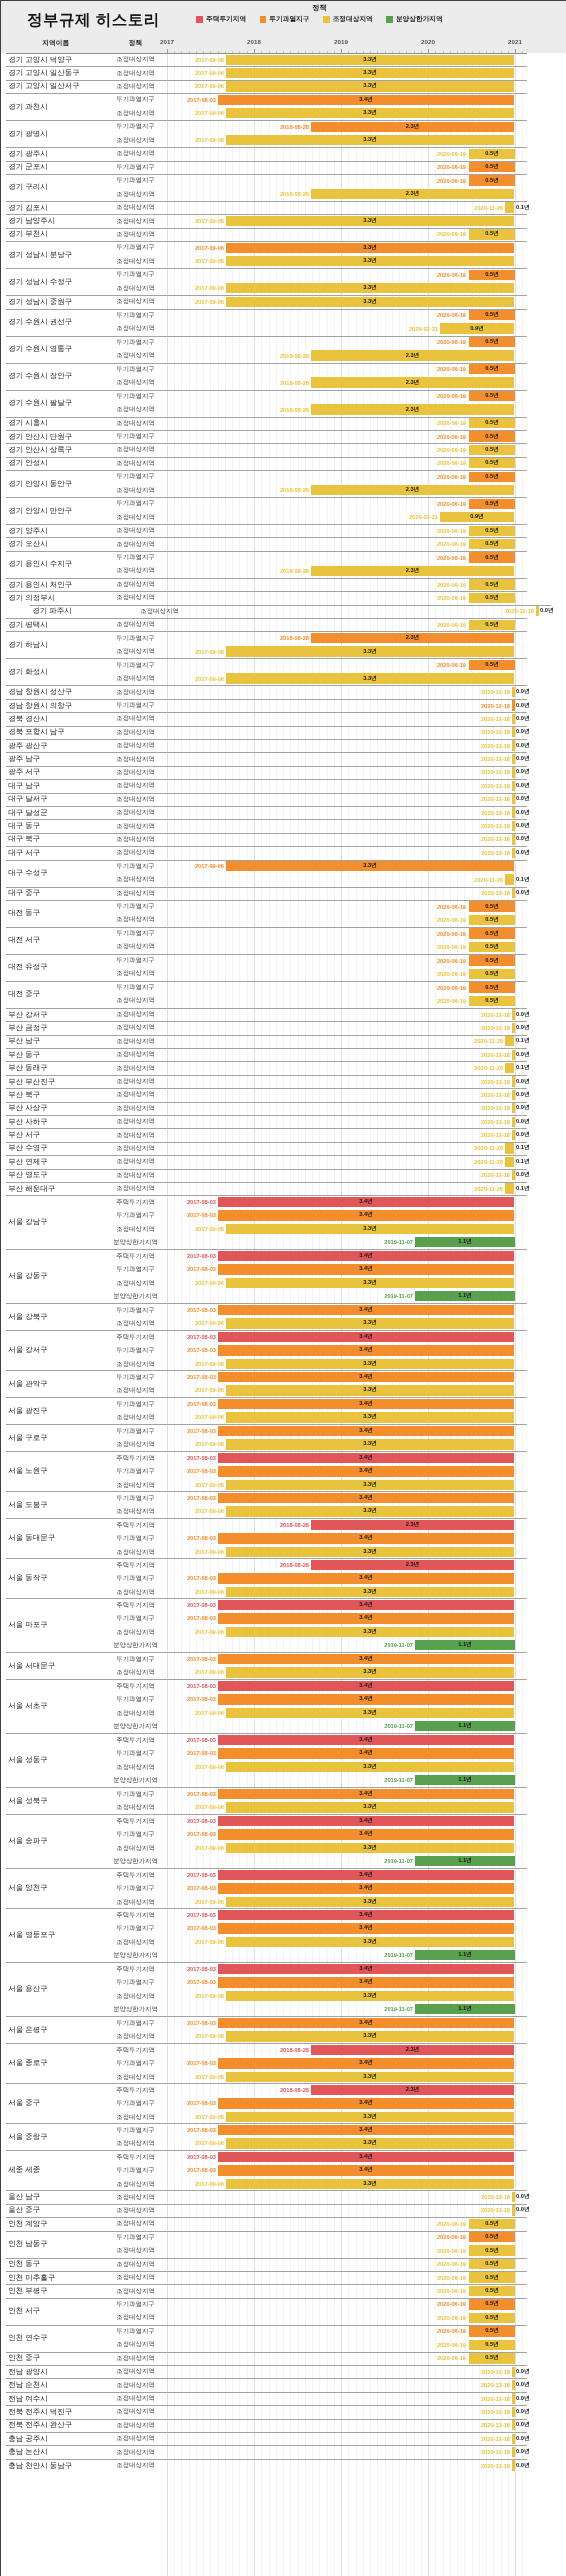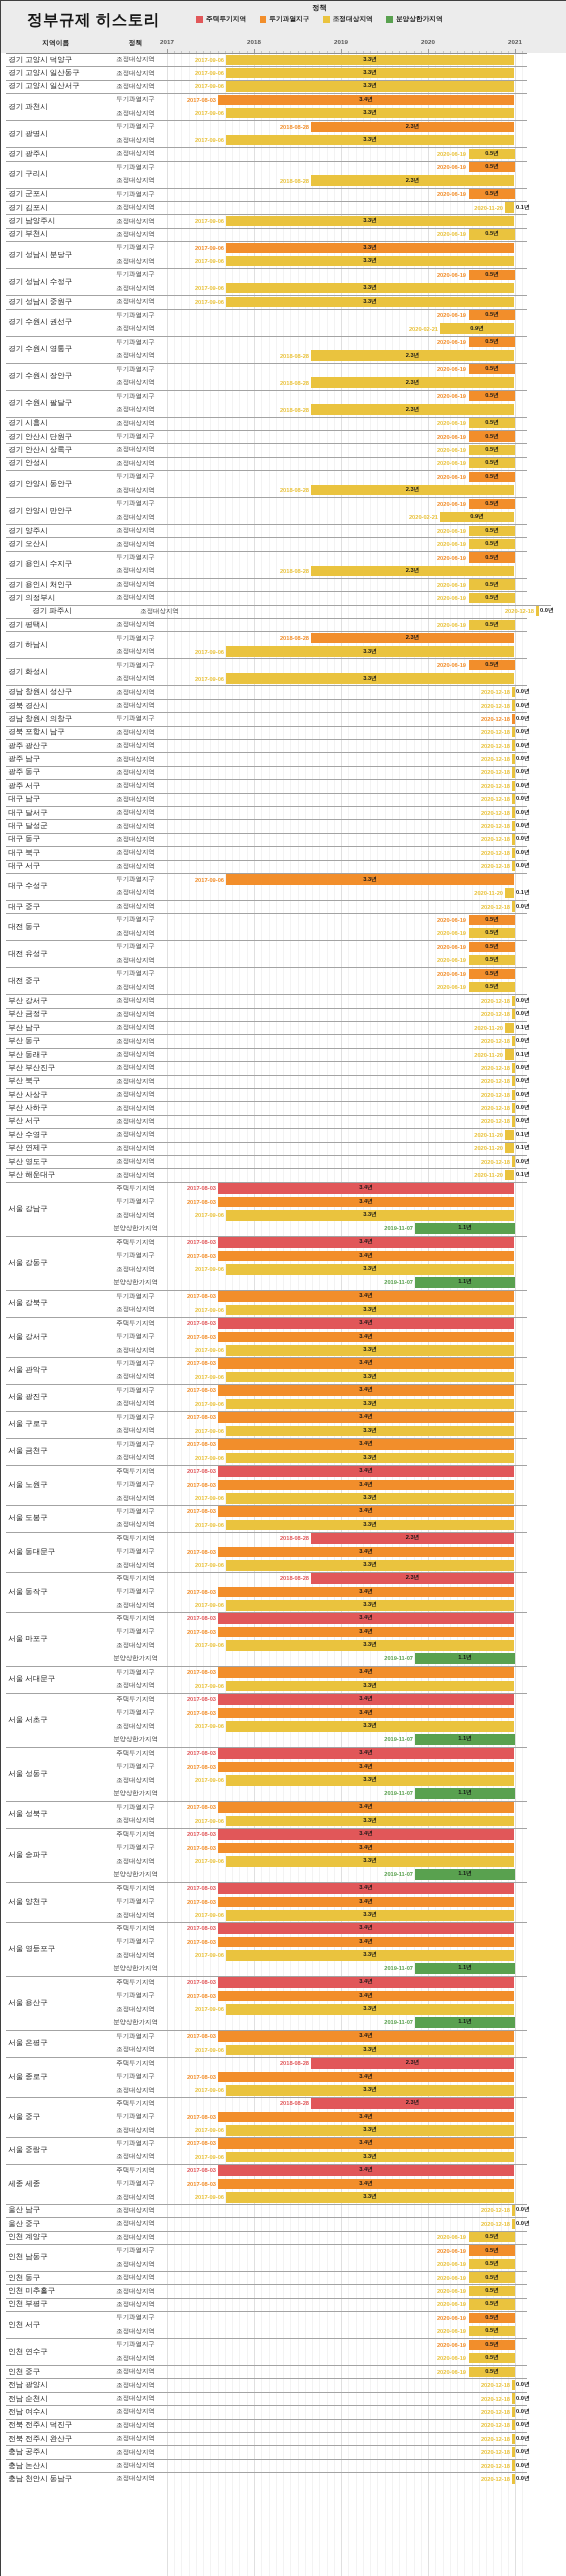--- a/index.html
+++ b/index.html
@@ -237,48 +237,48 @@
       <div class="region" style="height: 13.4px;">
         <div class="region-sep"></div>
         <div class="region-label">경기 광주시</div>
         <div class="prow" style="top: 0px;">
           <div class="policy-label">조정대상지역</div>
           <div class="bar" style="left: 469px; width: 46px; background: rgb(234, 195, 62);"></div>
           <div class="bar-date" style="left: 391px; padding-right: 2.6px; color: rgb(234, 195, 62);">2020-06-19</div>
           <div class="bar-dur" style="left: 469px; width: 46px;">0.5년</div>
         </div>
       </div>
+      <div class="region" style="height: 13.4px;">
+        <div class="region-sep"></div>
+        <div class="region-label">경기 군포시</div>
+        <div class="prow" style="top: 0px;">
+          <div class="policy-label">투기과열지구</div>
+          <div class="bar" style="left: 469px; width: 46px; background: rgb(242, 142, 43);"></div>
+          <div class="bar-date" style="left: 391px; padding-right: 2.6px; color: rgb(242, 142, 43);">2020-06-19</div>
+          <div class="bar-dur" style="left: 469px; width: 46px;">0.5년</div>
+        </div>
+      </div>
       <div class="region" style="height: 27px;">
         <div class="region-sep"></div>
         <div class="region-label">경기 구리시</div>
         <div class="prow" style="top: 0px;">
           <div class="policy-label">투기과열지구</div>
           <div class="bar" style="left: 469px; width: 46px; background: rgb(242, 142, 43);"></div>
           <div class="bar-date" style="left: 391px; padding-right: 2.6px; color: rgb(242, 142, 43);">2020-06-19</div>
           <div class="bar-dur" style="left: 469px; width: 46px;">0.5년</div>
         </div>
         <div class="prow" style="top: 13.4px;">
           <div class="policy-label">조정대상지역</div>
           <div class="bar" style="left: 311px; width: 203px; background: rgb(234, 195, 62);"></div>
           <div class="bar-date" style="left: 234px; padding-right: 2.6px; color: rgb(234, 195, 62);">2018-08-28</div>
           <div class="bar-dur" style="left: 311px; width: 203px;">2.3년</div>
         </div>
       </div>
       <div class="region" style="height: 13.4px;">
         <div class="region-sep"></div>
-        <div class="region-label">경기 군포시</div>
-        <div class="prow" style="top: 0px;">
-          <div class="policy-label">투기과열지구</div>
-          <div class="bar" style="left: 469px; width: 46px; background: rgb(242, 142, 43);"></div>
-          <div class="bar-date" style="left: 391px; padding-right: 2.6px; color: rgb(242, 142, 43);">2020-06-19</div>
-          <div class="bar-dur" style="left: 469px; width: 46px;">0.5년</div>
-        </div>
-      </div>
-      <div class="region" style="height: 13.4px;">
-        <div class="region-sep"></div>
         <div class="region-label">경기 김포시</div>
         <div class="prow" style="top: 0px;">
           <div class="policy-label">조정대상지역</div>
           <div class="bar" style="left: 505px; width: 9.4px; background: rgb(234, 195, 62);"></div>
           <div class="bar-date" style="left: 428px; padding-right: 2.6px; color: rgb(234, 195, 62);">2020-11-20</div>
           <div class="bar-dur" style="left: 516px;">0.1년</div>
         </div>
       </div>
       <div class="region" style="height: 13.4px;">
         <div class="region-sep"></div>
@@ -591,40 +591,40 @@
         <div class="region-label">경남 창원시 성산구</div>
         <div class="prow" style="top: 0px;">
           <div class="policy-label">조정대상지역</div>
           <div class="bar" style="left: 512px; width: 2.6px; background: rgb(234, 195, 62);"></div>
           <div class="bar-date" style="left: 435px; padding-right: 2.6px; color: rgb(234, 195, 62);">2020-12-18</div>
           <div class="bar-dur" style="left: 516px;">0.0년</div>
         </div>
       </div>
       <div class="region" style="height: 13.4px;">
         <div class="region-sep"></div>
-        <div class="region-label">경북 경산시</div>
-        <div class="prow" style="top: 0px;">
-          <div class="policy-label">조정대상지역</div>
-          <div class="bar" style="left: 512px; width: 2.6px; background: rgb(234, 195, 62);"></div>
-          <div class="bar-date" style="left: 435px; padding-right: 2.6px; color: rgb(234, 195, 62);">2020-12-18</div>
-          <div class="bar-dur" style="left: 516px;">0.0년</div>
-        </div>
-      </div>
-      <div class="region" style="height: 13.4px;">
-        <div class="region-sep"></div>
         <div class="region-label">경남 창원시 의창구</div>
         <div class="prow" style="top: 0px;">
           <div class="policy-label">투기과열지구</div>
           <div class="bar" style="left: 512px; width: 2.6px; background: rgb(242, 142, 43);"></div>
           <div class="bar-date" style="left: 435px; padding-right: 2.6px; color: rgb(242, 142, 43);">2020-12-18</div>
           <div class="bar-dur" style="left: 516px;">0.0년</div>
         </div>
       </div>
       <div class="region" style="height: 13.4px;">
         <div class="region-sep"></div>
+        <div class="region-label">경북 경산시</div>
+        <div class="prow" style="top: 0px;">
+          <div class="policy-label">조정대상지역</div>
+          <div class="bar" style="left: 512px; width: 2.6px; background: rgb(234, 195, 62);"></div>
+          <div class="bar-date" style="left: 435px; padding-right: 2.6px; color: rgb(234, 195, 62);">2020-12-18</div>
+          <div class="bar-dur" style="left: 516px;">0.0년</div>
+        </div>
+      </div>
+      <div class="region" style="height: 13.4px;">
+        <div class="region-sep"></div>
         <div class="region-label">경북 포항시 남구</div>
         <div class="prow" style="top: 0px;">
           <div class="policy-label">조정대상지역</div>
           <div class="bar" style="left: 512px; width: 2.6px; background: rgb(234, 195, 62);"></div>
           <div class="bar-date" style="left: 435px; padding-right: 2.6px; color: rgb(234, 195, 62);">2020-12-18</div>
           <div class="bar-dur" style="left: 516px;">0.0년</div>
         </div>
       </div>
       <div class="region" style="height: 13.4px;">
         <div class="region-sep"></div>
@@ -632,30 +632,20 @@
         <div class="prow" style="top: 0px;">
           <div class="policy-label">조정대상지역</div>
           <div class="bar" style="left: 512px; width: 2.6px; background: rgb(234, 195, 62);"></div>
           <div class="bar-date" style="left: 435px; padding-right: 2.6px; color: rgb(234, 195, 62);">2020-12-18</div>
           <div class="bar-dur" style="left: 516px;">0.0년</div>
         </div>
       </div>
       <div class="region" style="height: 13.4px;">
         <div class="region-sep"></div>
         <div class="region-label">광주 남구</div>
-        <div class="prow" style="top: 0px;">
-          <div class="policy-label">조정대상지역</div>
-          <div class="bar" style="left: 512px; width: 2.6px; background: rgb(234, 195, 62);"></div>
-          <div class="bar-date" style="left: 435px; padding-right: 2.6px; color: rgb(234, 195, 62);">2020-12-18</div>
-          <div class="bar-dur" style="left: 516px;">0.0년</div>
-        </div>
-      </div>
-      <div class="region" style="height: 13.4px;">
-        <div class="region-sep"></div>
-        <div class="region-label">광주 동구</div>
         <div class="prow" style="top: 0px;">
           <div class="policy-label">조정대상지역</div>
           <div class="bar" style="left: 512px; width: 2.6px; background: rgb(234, 195, 62);"></div>
           <div class="bar-date" style="left: 435px; padding-right: 2.6px; color: rgb(234, 195, 62);">2020-12-18</div>
           <div class="bar-dur" style="left: 516px;">0.0년</div>
         </div>
       </div>
       <div class="region" style="height: 13.4px;">
         <div class="region-sep"></div>
         <div class="region-label">광주 서구</div>
@@ -748,20 +738,36 @@
         <div class="prow" style="top: 0px;">
           <div class="policy-label">조정대상지역</div>
           <div class="bar" style="left: 512px; width: 2.6px; background: rgb(234, 195, 62);"></div>
           <div class="bar-date" style="left: 435px; padding-right: 2.6px; color: rgb(234, 195, 62);">2020-12-18</div>
           <div class="bar-dur" style="left: 516px;">0.0년</div>
         </div>
       </div>
       <div class="region" style="height: 27px;">
         <div class="region-sep"></div>
         <div class="region-label">대전 동구</div>
+        <div class="prow" style="top: 0px;">
+          <div class="policy-label">투기과열지구</div>
+          <div class="bar" style="left: 469px; width: 46px; background: rgb(242, 142, 43);"></div>
+          <div class="bar-date" style="left: 391px; padding-right: 2.6px; color: rgb(242, 142, 43);">2020-06-19</div>
+          <div class="bar-dur" style="left: 469px; width: 46px;">0.5년</div>
+        </div>
+        <div class="prow" style="top: 13.4px;">
+          <div class="policy-label">조정대상지역</div>
+          <div class="bar" style="left: 469px; width: 46px; background: rgb(234, 195, 62);"></div>
+          <div class="bar-date" style="left: 391px; padding-right: 2.6px; color: rgb(234, 195, 62);">2020-06-19</div>
+          <div class="bar-dur" style="left: 469px; width: 46px;">0.5년</div>
+        </div>
+      </div>
+      <div class="region" style="height: 27px;">
+        <div class="region-sep"></div>
+        <div class="region-label">대전 서구</div>
         <div class="prow" style="top: 0px;">
           <div class="policy-label">투기과열지구</div>
           <div class="bar" style="left: 469px; width: 46px; background: rgb(242, 142, 43);"></div>
           <div class="bar-date" style="left: 391px; padding-right: 2.6px; color: rgb(242, 142, 43);">2020-06-19</div>
           <div class="bar-dur" style="left: 469px; width: 46px;">0.5년</div>
         </div>
         <div class="prow" style="top: 13.4px;">
           <div class="policy-label">조정대상지역</div>
           <div class="bar" style="left: 469px; width: 46px; background: rgb(234, 195, 62);"></div>
           <div class="bar-date" style="left: 391px; padding-right: 2.6px; color: rgb(234, 195, 62);">2020-06-19</div>
@@ -1062,36 +1068,20 @@
         <div class="prow" style="top: 13.4px;">
           <div class="policy-label">조정대상지역</div>
           <div class="bar" style="left: 226px; width: 288px; background: rgb(234, 195, 62);"></div>
           <div class="bar-date" style="left: 149px; padding-right: 2.6px; color: rgb(234, 195, 62);">2017-09-06</div>
           <div class="bar-dur" style="left: 226px; width: 288px;">3.3년</div>
         </div>
       </div>
       <div class="region" style="height: 27px;">
         <div class="region-sep"></div>
         <div class="region-label">서울 구로구</div>
-        <div class="prow" style="top: 0px;">
-          <div class="policy-label">투기과열지구</div>
-          <div class="bar" style="left: 218px; width: 296px; background: rgb(242, 142, 43);"></div>
-          <div class="bar-date" style="left: 141px; padding-right: 2.6px; color: rgb(242, 142, 43);">2017-08-03</div>
-          <div class="bar-dur" style="left: 218px; width: 296px;">3.4년</div>
-        </div>
-        <div class="prow" style="top: 13.4px;">
-          <div class="policy-label">조정대상지역</div>
-          <div class="bar" style="left: 226px; width: 288px; background: rgb(234, 195, 62);"></div>
-          <div class="bar-date" style="left: 149px; padding-right: 2.6px; color: rgb(234, 195, 62);">2017-09-06</div>
-          <div class="bar-dur" style="left: 226px; width: 288px;">3.3년</div>
-        </div>
-      </div>
-      <div class="region" style="height: 27px;">
-        <div class="region-sep"></div>
-        <div class="region-label">서울 금천구</div>
         <div class="prow" style="top: 0px;">
           <div class="policy-label">투기과열지구</div>
           <div class="bar" style="left: 218px; width: 296px; background: rgb(242, 142, 43);"></div>
           <div class="bar-date" style="left: 141px; padding-right: 2.6px; color: rgb(242, 142, 43);">2017-08-03</div>
           <div class="bar-dur" style="left: 218px; width: 296px;">3.4년</div>
         </div>
         <div class="prow" style="top: 13.4px;">
           <div class="policy-label">조정대상지역</div>
           <div class="bar" style="left: 226px; width: 288px; background: rgb(234, 195, 62);"></div>
           <div class="bar-date" style="left: 149px; padding-right: 2.6px; color: rgb(234, 195, 62);">2017-09-06</div>

